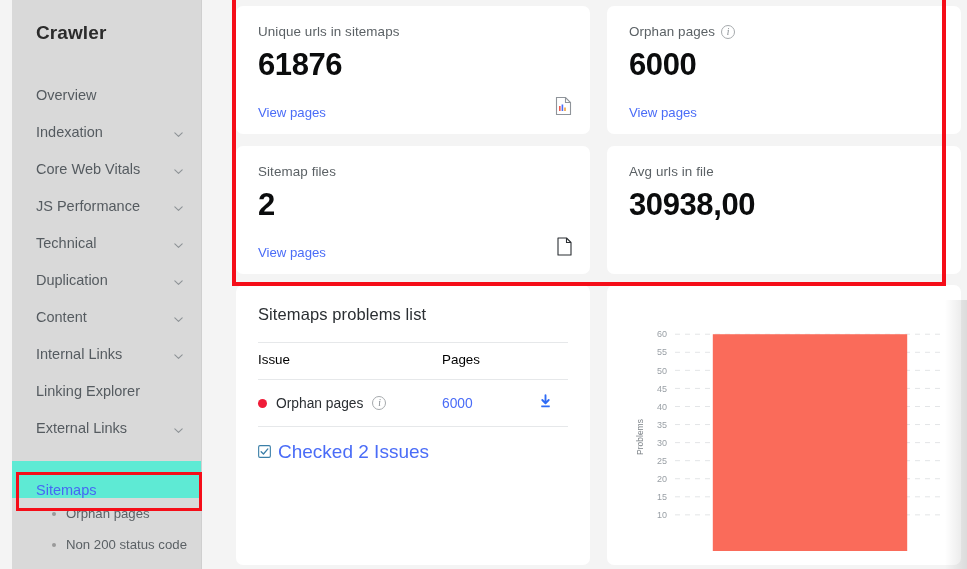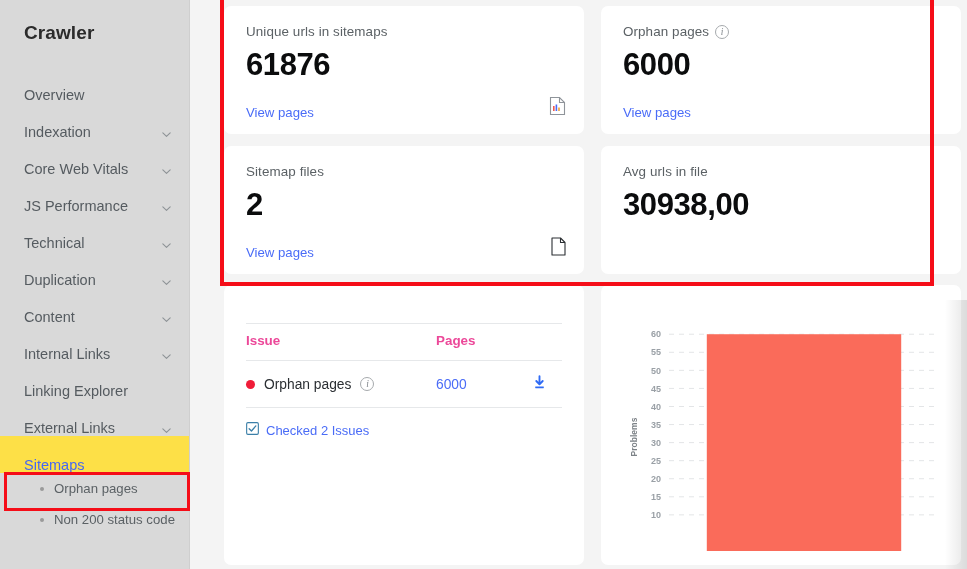--- a/index.html
+++ b/index.html
@@ -2,21 +2,21 @@
 <html><head>
 <meta charset="utf-8">
 <style>
   * { box-sizing: border-box; margin: 0; padding: 0; }
   html, body {
     width: 967px; height: 569px;
     overflow: hidden;
     font-family: "Liberation Sans", sans-serif;
     background: #f4f4f4;
   }
-  #app { position: relative; width: 967px; height: 401px; display: flex; }
+  #app { position: relative; width: 967px; height: 401px; display: flex; padding-left: 12px; }
 
   
   .sidebar {
     width: 190px; height: 569px;
     background: #d9d9d9;
     flex: 0 0 190px;
     position: relative;
     overflow: hidden;
   }
   .brand {
@@ -24,21 +24,21 @@
     padding: 22px 0 0 24px; letter-spacing: 0.1px;
   }
   .nav { margin-top: 22px; }
   .nav-item {
     position: relative;
     display: flex; align-items: flex-end; justify-content: space-between;
     height: 37px; padding: 0 18px 0 24px;
     font-size: 14.5px; color: #555b60;
     cursor: pointer;
   }
-  .nav-item.active-bg { background: #fde047; }
+  .nav-item.active-bg { background: #5eead4; margin-top: 25px; }
   .nav-item .lbl { white-space: nowrap; }
   .nav-item.current .lbl { color: #4667f3; }
   .chev { width: 11px; height: 11px; flex: 0 0 11px; opacity: .75; }
   .chev svg { display: block; }
   .sub-item {
     display: flex; align-items: center;
     height: 31px; padding-left: 40px;
     font-size: 13.2px; color: #5b6165;
     cursor: pointer;
   }
@@ -128,44 +128,44 @@
     height: 280px;
     position: relative;
     overflow: hidden;
   }
   .panel-title {
     font-size: 16.5px; color: #2b2f33; letter-spacing: .1px;
   }
 
   table.issues { width: 100%; border-collapse: collapse; margin-top: 18px; }
   table.issues th {
-    text-align: left; font-size: 13.4px; font-weight: bold; color: #ec4899;
+    text-align: left; font-size: 13.4px; font-weight: normal; color: #000000;
     padding: 9px 0 12px 0;
     border-top: 1px solid #e6e8ea;
     border-bottom: 1px solid #e6e8ea;
   }
   table.issues th.pages-col { text-align: left; width: 96px; }
   table.issues th.dl-col { width: 30px; }
   table.issues td {
     font-size: 13.8px; color: #2b2f33;
     padding: 14px 0 14px 0;
     border-bottom: 1px solid #e6e8ea;
     vertical-align: middle;
   }
   .issue-cell { display: flex; align-items: center; gap: 9px; }
   .sev-dot { width: 9px; height: 9px; border-radius: 50%; background: #f01c38; flex:0 0 9px; }
   .pages-val { color: #4a6cf7; font-size: 13.8px; cursor: pointer; }
   .dl-btn { cursor: pointer; }
   .checked-row {
     display: flex; align-items: center; gap: 7px;
-    margin-top: 14px; font-size: 13px; color: #4a6cf7; cursor: pointer;
-  }
-
-  
-  .chart-wrap { position: relative; margin-top: 14px; height: 230px; font-weight: bold; }
+    margin-top: 14px; font-size: 19px; color: #4a6cf7; cursor: pointer;
+  }
+
+  
+  .chart-wrap { position: relative; margin-top: 14px; height: 230px; }
   .chart-svg { display: block; }
   .ylabel-text { font-size: 8.5px; fill: #7c8287; }
   .ytick-text { font-size: 9px; fill: #9aa0a6; }
 
   
   .right-fade {
     position: absolute; right: 0; top: 300px; width: 22px; height: 269px;
     background: linear-gradient(to left, rgba(0,0,0,.10), rgba(0,0,0,0));
     pointer-events: none; z-index: 6;
   }
@@ -332,20 +332,21 @@
         <div class="card-value">30938,00</div>
       </div>
 
     </section>
 
     <div class="hl-cards"></div>
 
     <section class="panels">
 
       <div class="panel">
+        <div class="panel-title">Sitemaps problems list</div>
 
         <table class="issues">
           <thead>
             <tr>
               <th>Issue</th>
               <th class="pages-col">Pages</th>
               <th class="dl-col"></th>
             </tr>
           </thead>
           <tbody>

